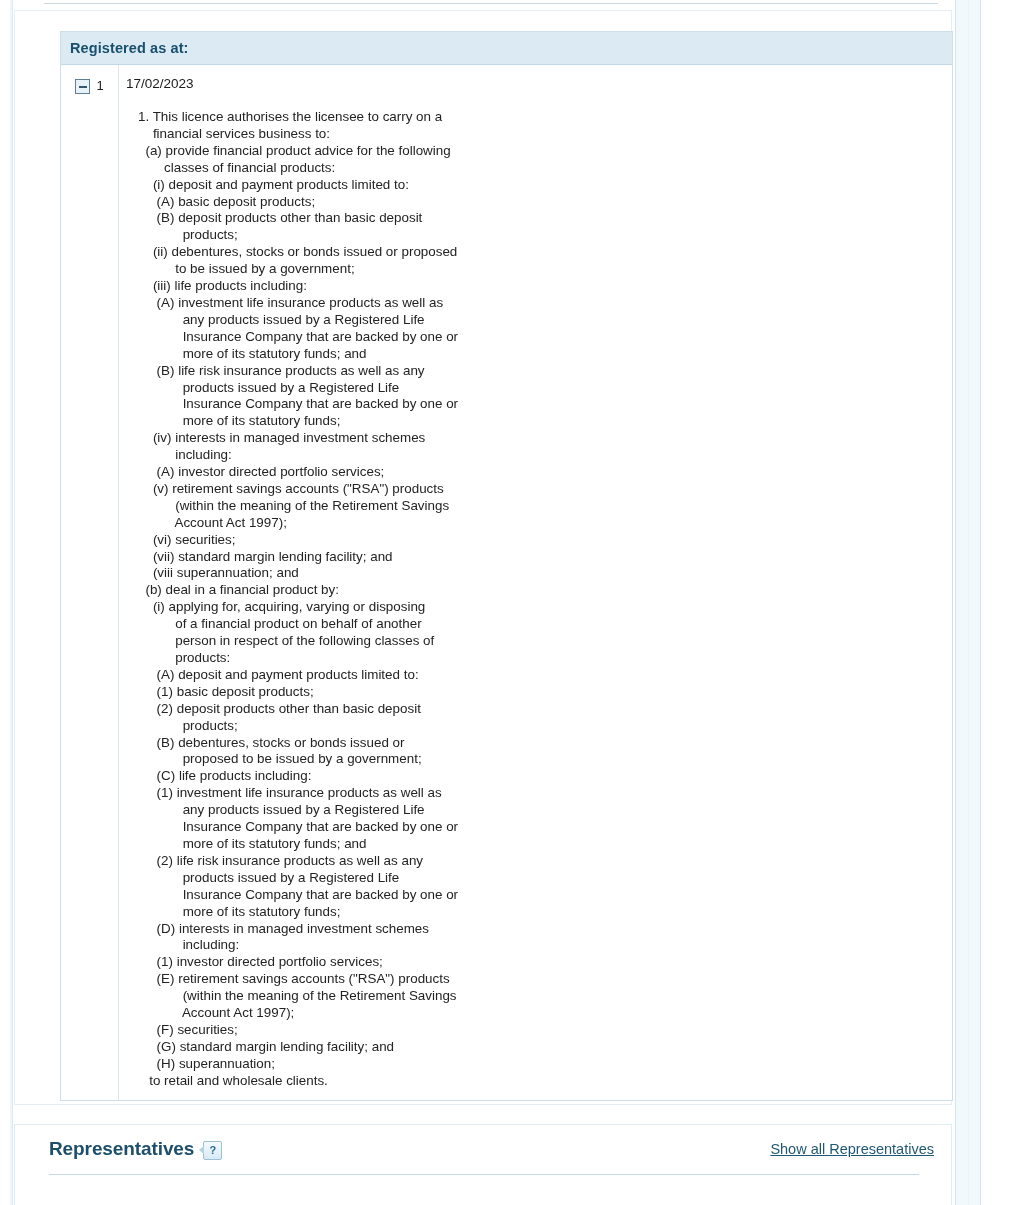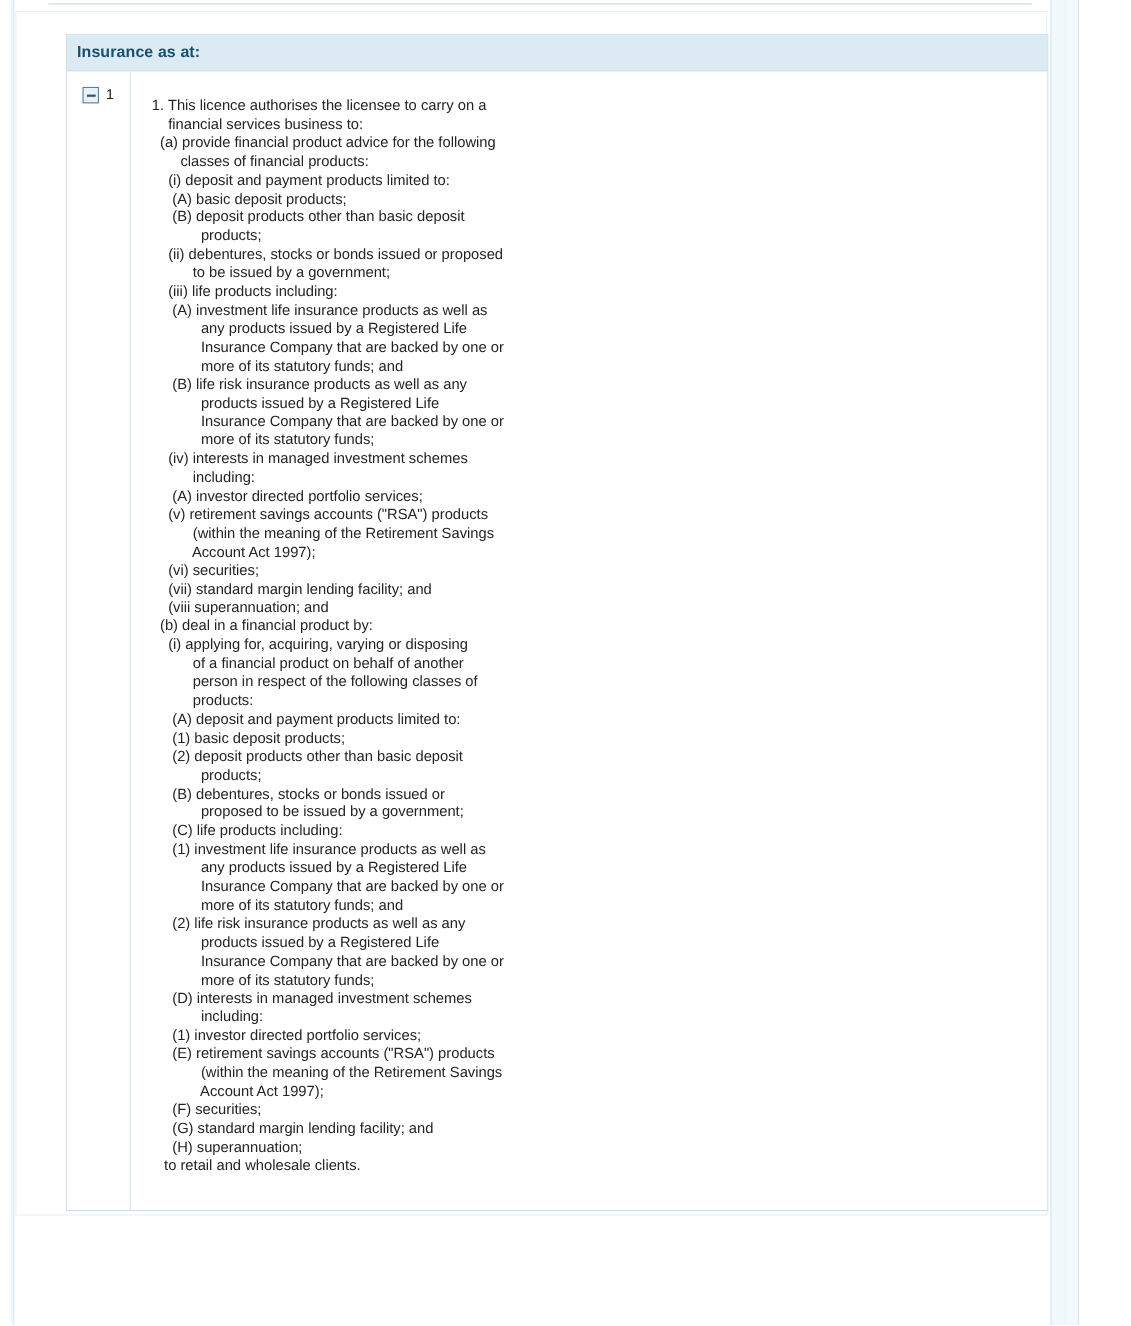--- a/index.html
+++ b/index.html
@@ -250,33 +250,34 @@
   <div class="rail-right"></div>
   <div class="rail-right-inner"></div>
 
   <div class="top-cut"></div>
 
   <div class="outer-panel">
 
     <div class="conditions-box">
 
       <div class="conditions-header">
-        <span class="conditions-header-title">Insurance as at:</span>
+        <span class="conditions-header-title">Registered as at:</span>
       </div>
 
       <div class="conditions-body">
 
         <div class="row-index-cell">
           <span class="toggle-icon">
             <span class="bar"></span>
           </span>
           <span class="row-index-num">1</span>
         </div>
 
         <div class="row-content-cell">
+          <div class="cond-date">17/02/2023</div>
           <pre class="cond-text">1. This licence authorises the licensee to carry on a
     financial services business to:
   (a) provide financial product advice for the following
        classes of financial products:
     (i) deposit and payment products limited to:
      (A) basic deposit products;
      (B) deposit products other than basic deposit
             products;
     (ii) debentures, stocks or bonds issued or proposed
           to be issued by a government;
@@ -327,14 +328,25 @@
      (F) securities;
      (G) standard margin lending facility; and
      (H) superannuation;
    to retail and wholesale clients.</pre>
         </div>
 
       </div>
     </div>
   </div>
 
+  <div class="reps-panel">
+    <div class="reps-headrow">
+      <span class="reps-title">Representatives</span>
+      <span class="help-icon">
+        <span class="qm">?</span>
+      </span>
+      <a class="reps-link">Show all Representatives</a>
+    </div>
+    <div class="reps-divider"></div>
+    <div class="reps-empty"></div>
+  </div>
 
 </div>
 
 </body></html>

